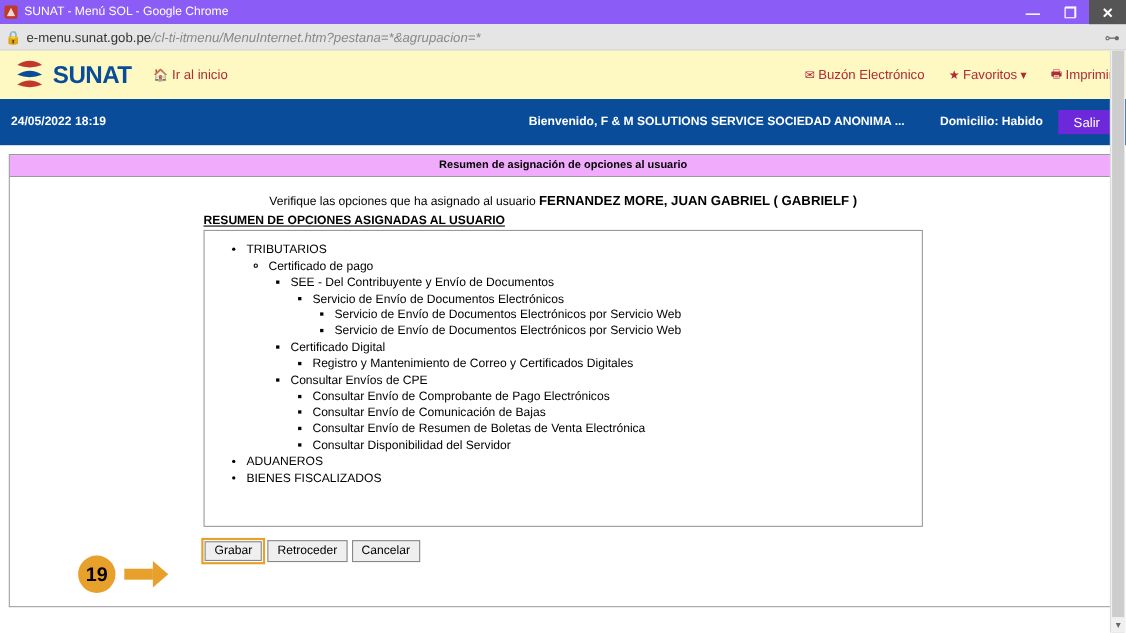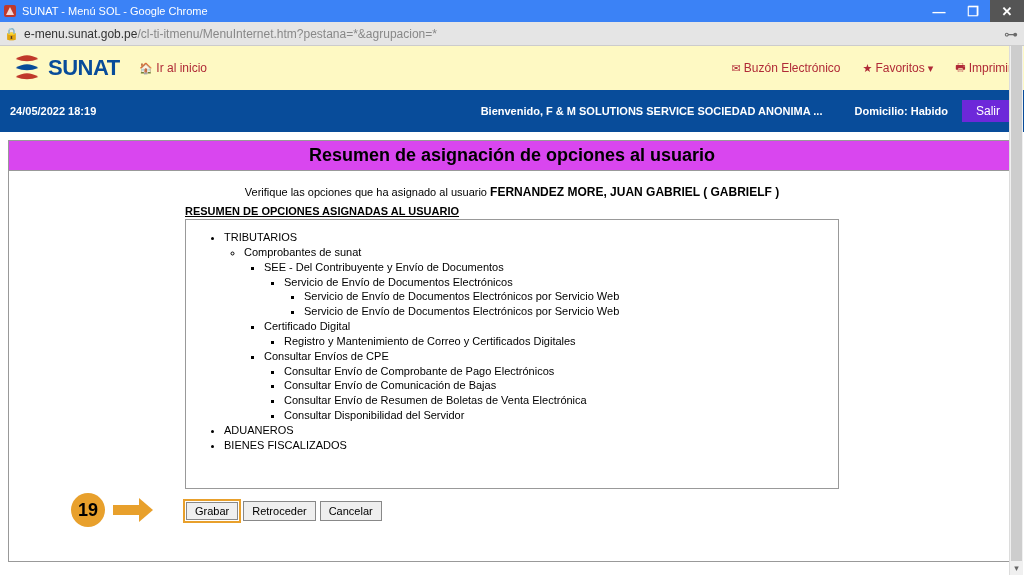--- a/index.html
+++ b/index.html
@@ -1,31 +1,31 @@
 <!DOCTYPE html>
 <html><head>
 <meta charset="utf-8">
 <style>
   * { margin: 0; padding: 0; box-sizing: border-box; }
   body { font-family: Arial, sans-serif; font-size: 12px; background: #fff; width: 1024px; height: 575px; overflow: hidden; }
   
   
-  .os-titlebar { height: 22px; background: #3b82f6; color: #fff; display: flex; align-items: center; justify-content: space-between; font-size: 11px; }
+  .os-titlebar { height: 22px; background: #8b5cf6; color: #fff; display: flex; align-items: center; justify-content: space-between; font-size: 11px; }
   .os-title-left { display: flex; align-items: center; padding-left: 4px; gap: 6px; }
   .os-title-left .favicon { width: 12px; height: 12px; background: #c0392b; border-radius: 2px; position: relative; }
   .os-title-left .favicon::after { content:""; position:absolute; top:2px; left:2px; width:8px; height:8px; background:#fff; clip-path: polygon(50% 0, 100% 100%, 0 100%); opacity:.8;}
   .os-controls { display: flex; }
   .os-btn { width: 34px; height: 22px; display:flex; align-items:center; justify-content:center; font-size:13px; font-weight:bold; cursor:pointer; }
   .os-btn.close { background: #555; }
   
   
   .url-bar { height: 24px; background: #e5e5e5; display: flex; align-items: center; padding: 0 6px; gap: 6px; border-bottom:1px solid #ccc; }
   .lock-icon { width:12px; height:12px; display:inline-flex; align-items:center; justify-content:center; color:#6a6a6a; font-size:12px;}
   .url-text { font-size: 12px; color: #333; }
-  .url-text .gray { color: #888; }
+  .url-text .gray { color: #888; font-style: italic; }
   .key-icon { margin-left:auto; color:#6a6a6a; font-size:14px;}
   
   
   .app-header { height: 44px; background:#fef9c3; display:flex; align-items:center; padding:0 12px; border-bottom: 0; }
   .logo { display:flex; align-items:center; gap:4px; }
   .logo-svg { width:30px; height:30px; }
   .logo-text { font-size: 22px; font-weight: bold; color:#084C9A; margin-left:2px; letter-spacing:-0.5px;}
   .header-link { color:#b02a37; font-size:12px; text-decoration:none; display:flex; align-items:center; gap:3px; cursor:pointer; }
   .header-link .icon { font-size:11px; }
   .inicio-link { margin-left: 20px; }
@@ -34,40 +34,40 @@
   
   .status-bar { height: 42px; background:#084C9A; color:#fff; display:flex; align-items:center; padding:0 10px; font-size:11px; }
   .status-dt { font-weight:bold; }
   .status-welcome { margin-left:auto; font-weight:bold; }
   .status-dom { margin-left:32px; font-weight:bold; }
   .btn-salir { margin-left:14px; background:#6d28d9; color:#fff; border:none; padding:4px 14px; font-size:12px; cursor:pointer; }
   
   
   .main-wrap { padding: 8px; }
   .main-frame { border:1px solid #999; }
-  .banner-title { background:#d946ef; color:#000; font-weight:bold; text-align:center; font-size:18px; padding:4px 0; border-bottom:1px solid #999; }
+  .banner-title { background:#f0abfc; color:#000; font-weight:bold; text-align:center; font-size:10px; padding:4px 0; border-bottom:1px solid #999; }
   .content-area { background:#fff; padding:10px 16px 40px 16px; min-height:390px; position:relative; }
   
   .verify-line { text-align:center; font-size:11px; margin:4px 0 6px 0;}
   .verify-line .usr { font-weight:bold; font-size:12px; }
   
   .inner-head { font-size:11px; font-weight:bold; text-decoration:underline; margin-left:160px; margin-bottom:2px;}
   .inner-box { border:1px solid #999; margin:0 160px; height:270px; padding:10px 18px; font-size:11px; overflow:hidden;}
   .inner-box ul { list-style: disc; margin-left: 20px; }
   .inner-box ul ul { list-style: circle; }
   .inner-box ul ul ul { list-style: square; }
   .inner-box li { line-height:1.35; }
   
   
   .btn-row { margin:12px 0 0 160px; display:flex; gap:4px; }
   .small-btn { font-size:11px; padding:2px 8px; background:#efefef; border:1px solid #888; cursor:pointer; }
   .grabar-highlight { outline:2px solid #e8a02c; outline-offset:0; padding:1px; display:inline-flex; }
   
   
-  .annotation { position:absolute; left:62px; bottom:34px; display:flex; align-items:center; gap:8px; }
+  .annotation { position:absolute; left:62px; bottom:12px; display:flex; align-items:center; gap:8px; }
   .anno-circle { width:34px; height:34px; border-radius:50%; background:#e8a02c; display:flex; align-items:center; justify-content:center; font-weight:bold; font-size:18px; color:#000; }
   .anno-arrow-body { width:26px; height:10px; background:#e8a02c; }
   .anno-arrow-head { width:0; height:0; border-top:12px solid transparent; border-bottom:12px solid transparent; border-left:14px solid #e8a02c; }
   .anno-arrow-wrap { display:flex; align-items:center; }
   
   
   .vscroll { position:absolute; right:1px; top:46px; bottom:0; width:14px; background:#f0f0f0; border-left:1px solid #dcdcdc;}
   .vscroll-thumb { position:absolute; top:0; left:1px; right:1px; height:100%; background:#cdcdcd; }
   .vscroll-up,.vscroll-down{position:absolute;left:0;right:0;height:14px;background:#f0f0f0;display:flex;align-items:center;justify-content:center;font-size:9px;color:#666;}
   .vscroll-up{top:0;} .vscroll-down{bottom:0;}
@@ -138,21 +138,21 @@
     <div class="content-area">
       <div class="verify-line">
         <span>Verifique las opciones que ha asignado al usuario </span>
         <span class="usr">FERNANDEZ MORE, JUAN GABRIEL ( GABRIELF )</span>
       </div>
       <div class="inner-head">RESUMEN DE OPCIONES ASIGNADAS AL USUARIO</div>
       <div class="inner-box">
         <ul>
           <li><span>TRIBUTARIOS</span>
             <ul>
-              <li><span>Comprobantes de sunat</span>
+              <li><span>Certificado de pago</span>
                 <ul>
                   <li><span>SEE - Del Contribuyente y Envío de Documentos</span>
                     <ul>
                       <li><span>Servicio de Envío de Documentos Electrónicos</span>
                         <ul>
                           <li>Servicio de Envío de Documentos Electrónicos por Servicio Web</li>
                           <li>Servicio de Envío de Documentos Electrónicos por Servicio Web</li>
                         </ul>
                       </li>
                     </ul>

